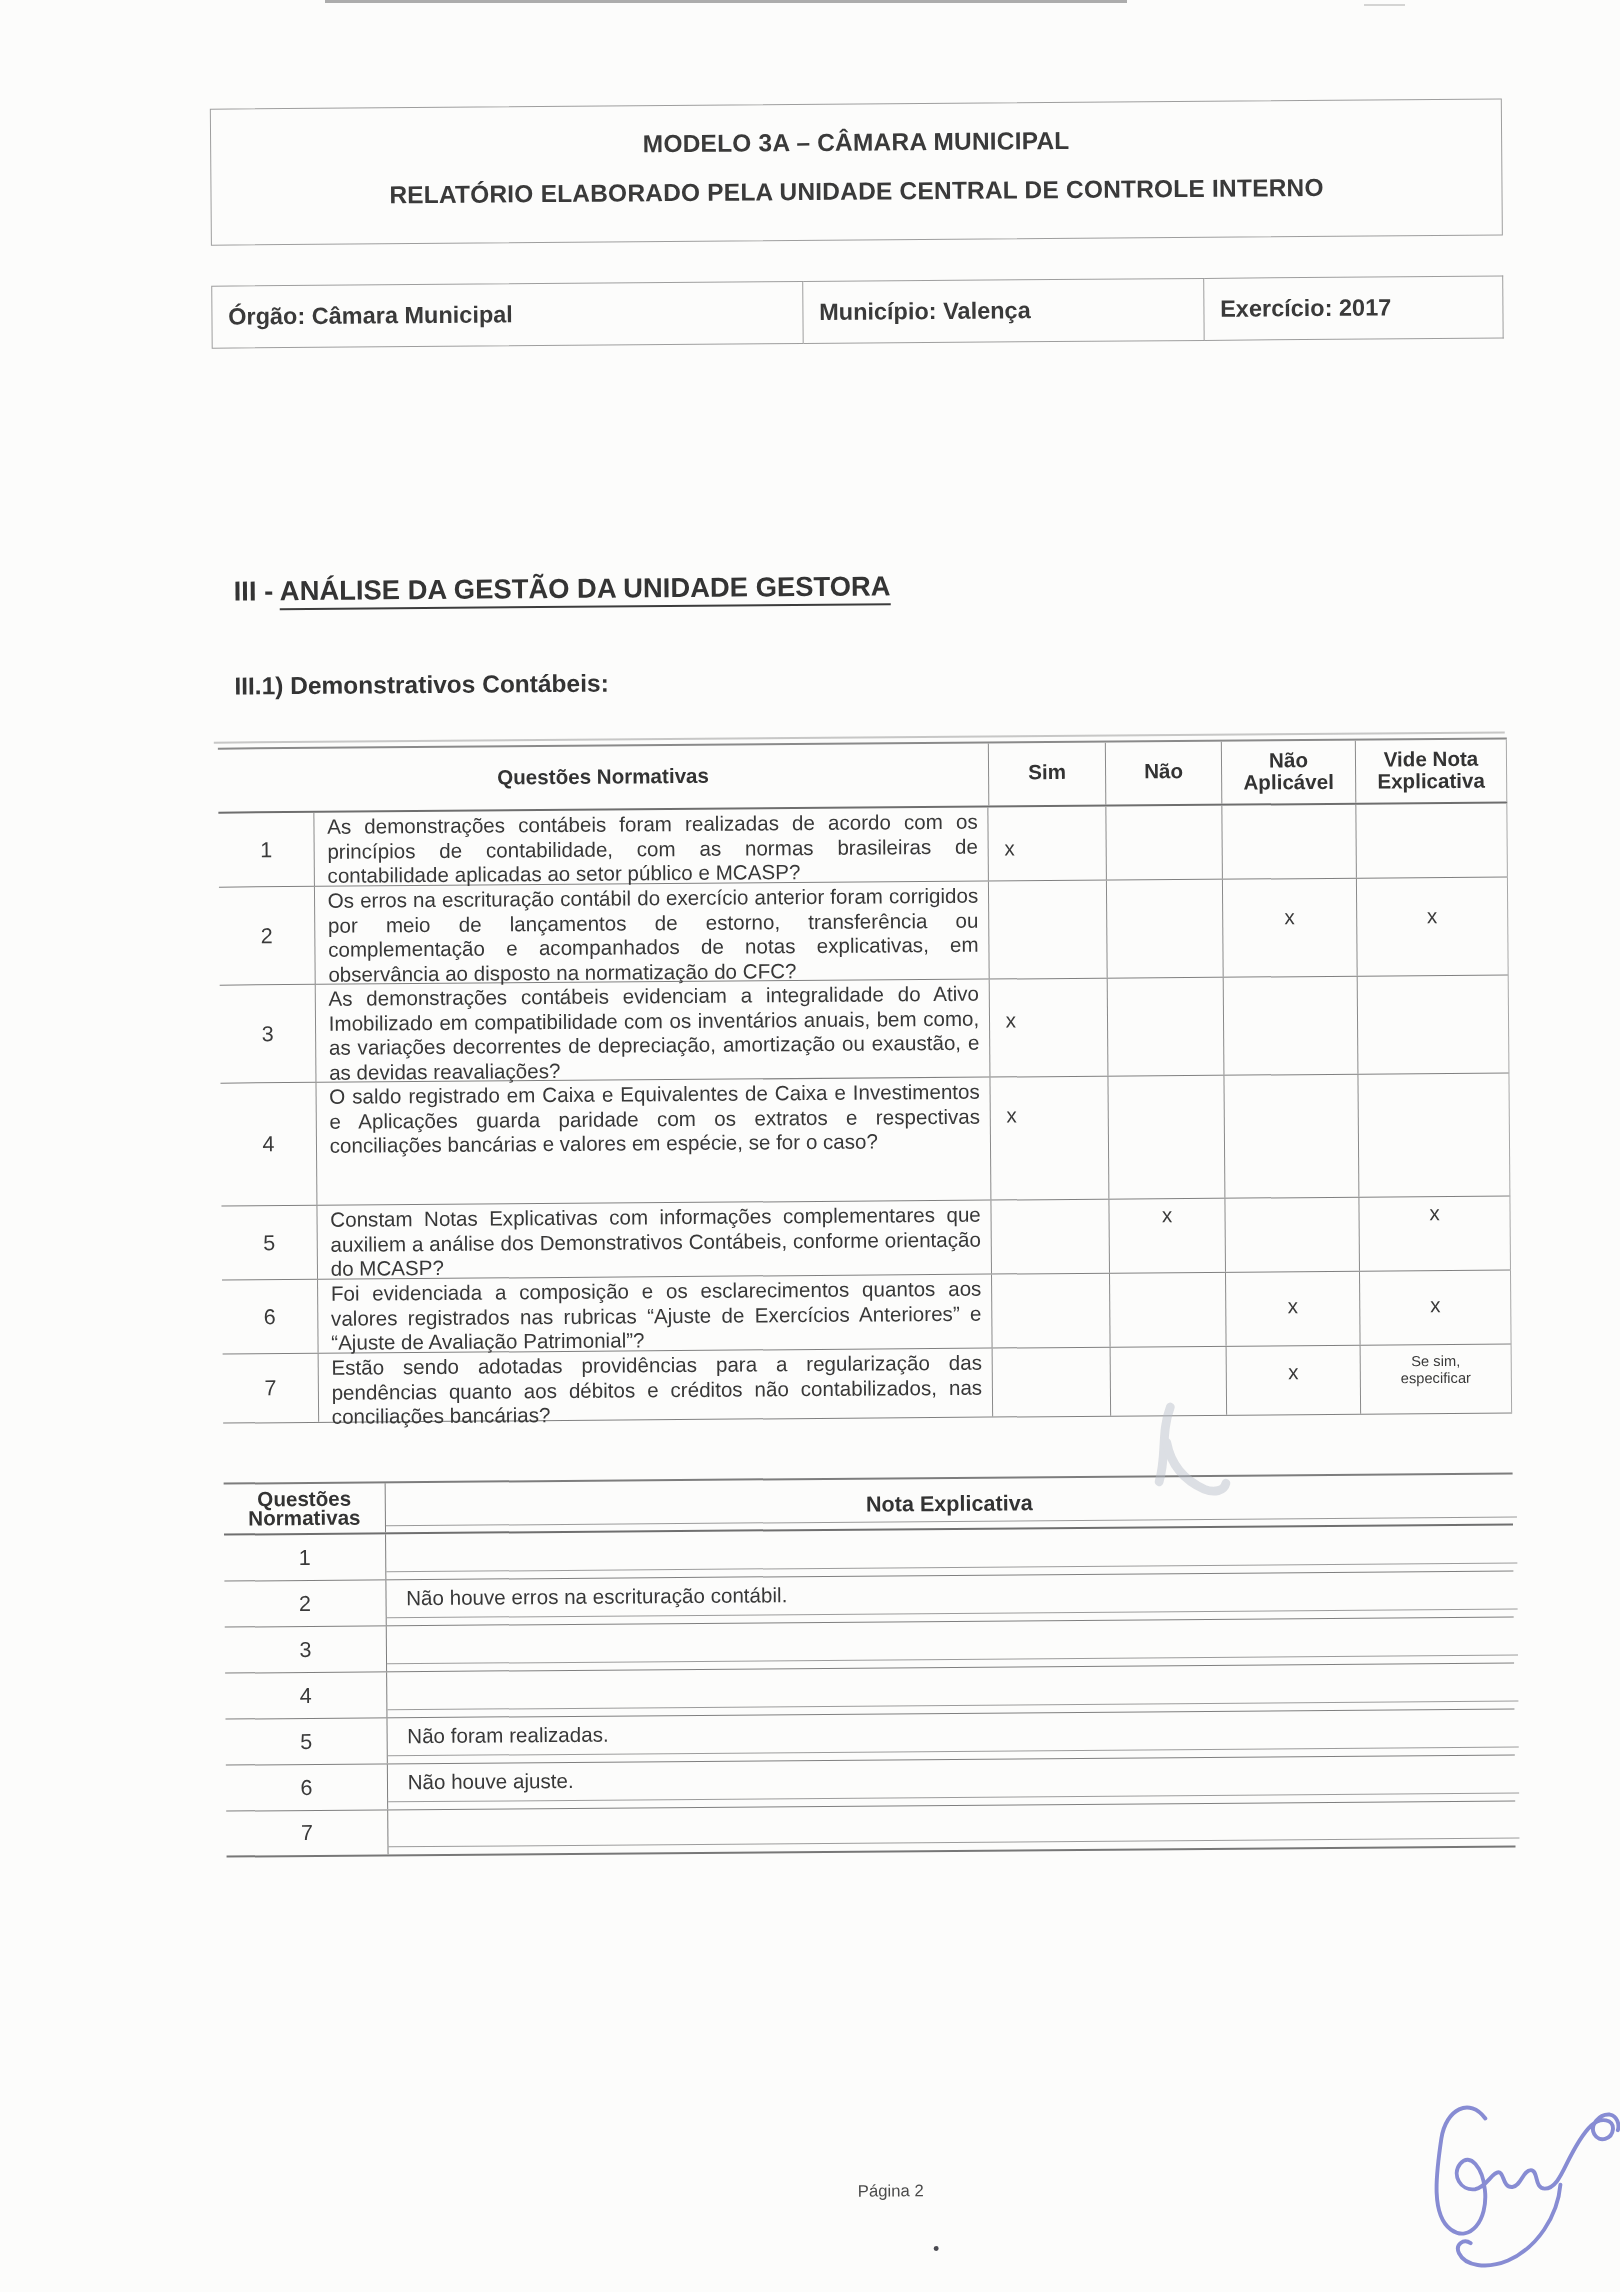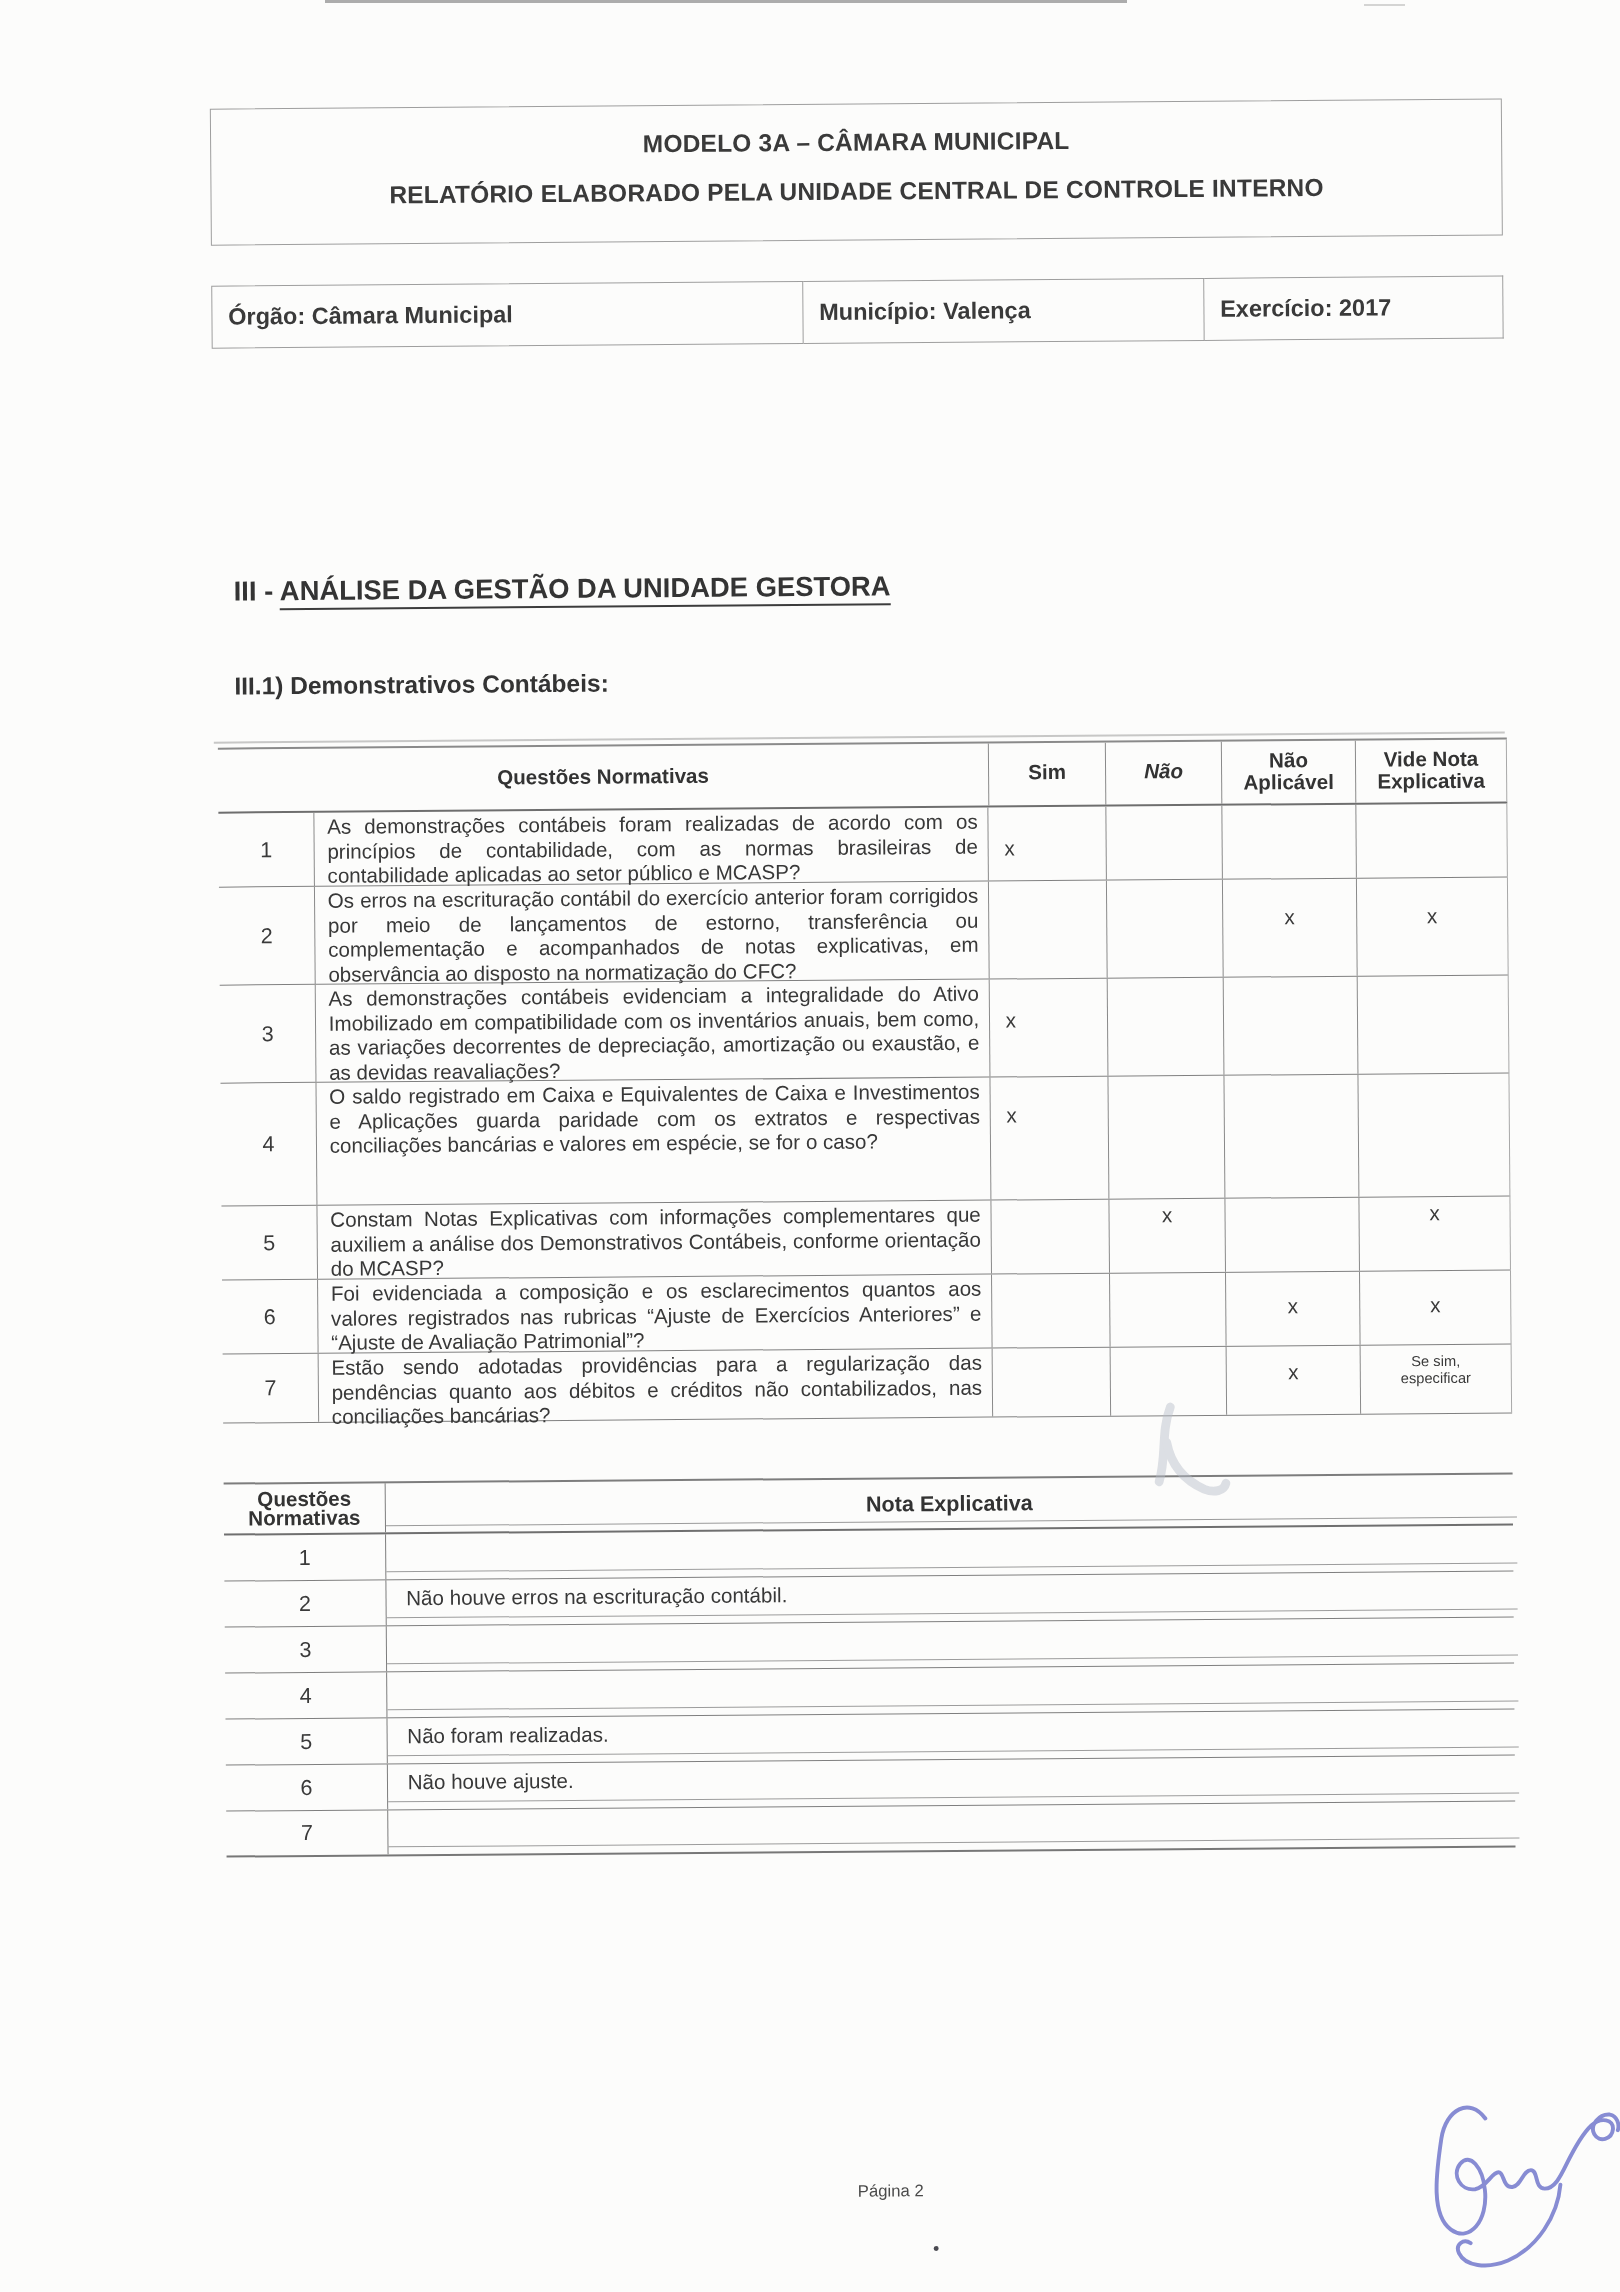--- a/index.html
+++ b/index.html
@@ -31,21 +31,21 @@
   .sec-h .und{border-bottom:2.9px solid #3c3c3c;padding-bottom:2px;}
   .sub-h{position:absolute;left:238px;top:668px;font-weight:bold;font-size:24.5px;color:#343434;}
 
   
   .mtable{position:absolute;left:221px;top:743px;width:1289px;border-top:2px solid #8a8a8a;}
   .mtable::before{content:"";position:absolute;left:-3.9px;right:2px;top:-7.8px;height:2px;background:#9b9b9b;opacity:.55;}
   .mhead{display:flex;height:64px;border-bottom:2.5px solid #6e6e6e;box-sizing:border-box;}
   .mhead>div{box-sizing:border-box;font-weight:bold;font-size:20.6px;color:#333;text-align:center;}
   .hq{width:770px;padding-top:17.6px;}
   .hcell{border-left:1.5px solid #8a8a8a;line-height:22.5px;}
-  .hs{width:117px;padding-top:17.6px;} .hn{width:116px;padding-top:17.6px;font-style:italic;}
+  .hs{width:117px;padding-top:17.6px;} .hn{width:116px;padding-top:17.6px;}
   .hna{width:134px;padding-top:7.8px;padding-left:9.8px;padding-right:9.8px;}
   .hv{width:152px;padding-top:7.8px;padding-left:9.8px;padding-right:9.8px;border-right:1px solid #a8a8a8;}
 
   .mrow{display:flex;box-sizing:border-box;border-bottom:1.5px solid #808080;}
   .mrow>div{box-sizing:border-box;}
   .cnum{width:95px;display:flex;align-items:center;justify-content:center;
         font-size:21.6px;color:#3a3a3a;}
   .cq{width:675px;border-left:1.5px solid #8a8a8a;border-right:1.5px solid #8a8a8a;
       padding:2px 9.8px 0 12.7px;font-size:20.6px;line-height:24.5px;color:#383838;
       text-align:justify;}

